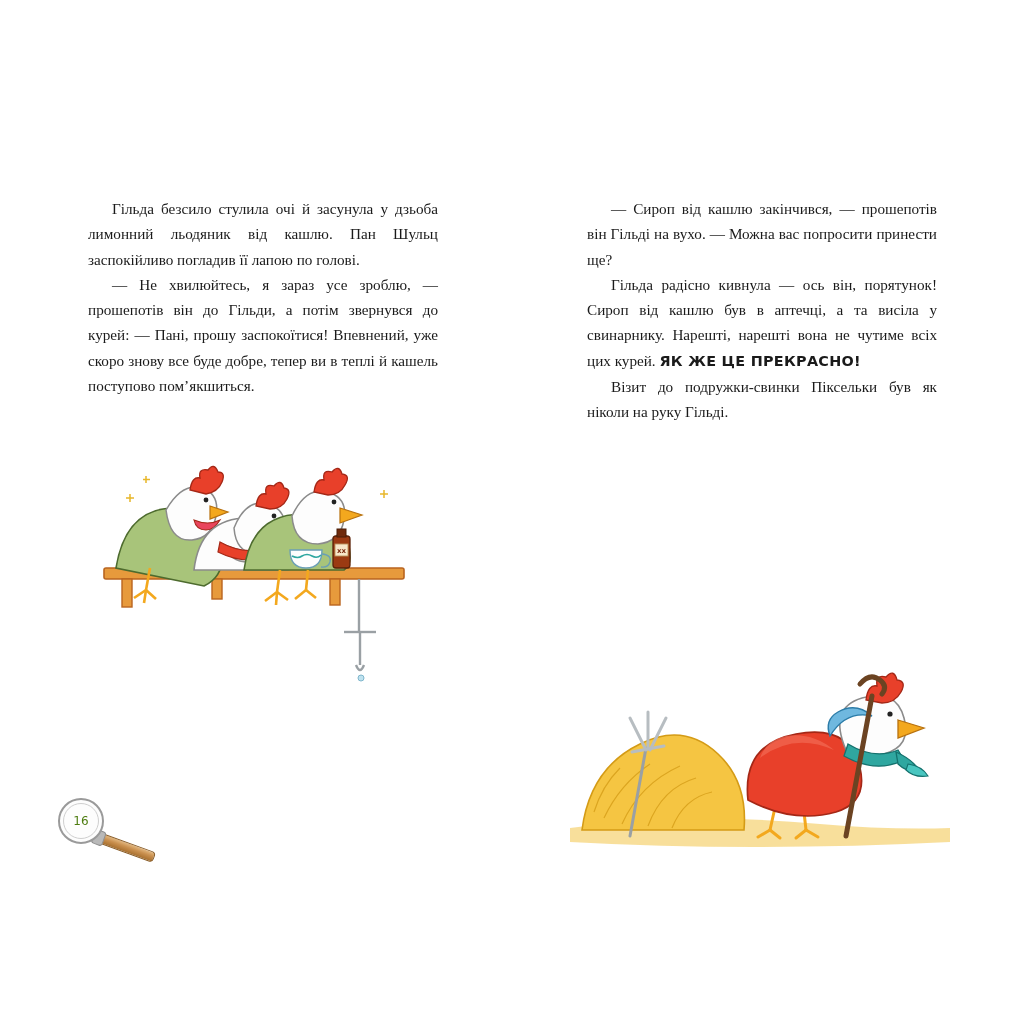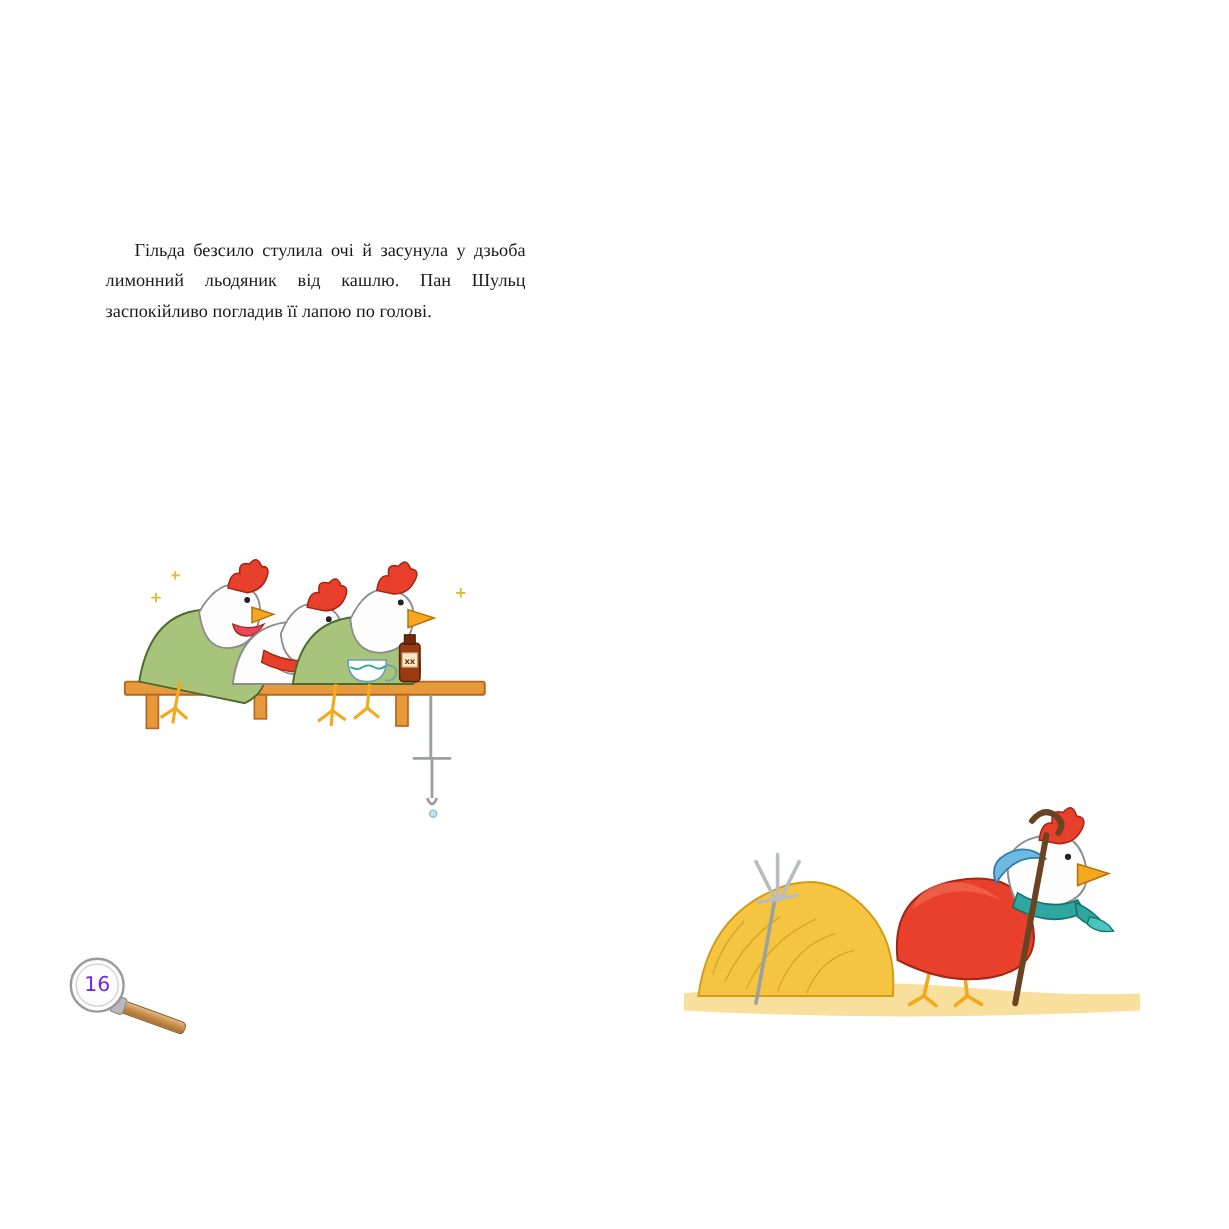--- a/index.html
+++ b/index.html
@@ -72,22 +72,22 @@
     box-sizing: border-box;
   }
   .folio .folio-num {
     position: absolute;
     left: 6px; top: 3px;
     width: 46px; height: 46px;
     display: flex;
     align-items: center;
     justify-content: center;
     font-family: "DejaVu Sans", sans-serif;
-    font-size: 17px;
-    color: #6d28d9;
+    font-size: 12px;
+    color: #4d7c0f;
   }
   .folio .handle {
     position: absolute;
     left: 44px; top: 36px;
     width: 62px; height: 11px;
     background: linear-gradient(180deg, #e2b77f 0%, #c98f4e 45%, #a8702f 100%);
     border-radius: 4px;
     transform: rotate(20deg);
     transform-origin: left center;
     border: 1px solid #8a5d28;
@@ -122,20 +122,21 @@
     height: 220px;
   }
 </style>
 </head>
 <body>
 
 <div class="page-spread">
 
   <div class="column left">
     <p class="body-par">Гільда безсило стулила очі й засунула у дзьоба лимонний льодяник від кашлю. Пан Шульц заспокійливо погладив її лапою по голові.</p>
+    <p class="body-par">— Не хвилюйтесь, я зараз усе зроблю, — прошепотів він до Гільди, а потім звернувся до курей: — Пані, прошу заспокоїтися! Впевнений, уже скоро знову все буде добре, тепер ви в теплі й кашель поступово пом’якшиться.</p>
     <div style="height:238px"></div>
   </div>
 
   <div class="illus-chickens">
     <svg width="345" height="240" viewBox="0 0 345 240" xmlns="http://www.w3.org/2000/svg">
 
       <g>
         <rect x="10" y="118" width="300" height="11" rx="2" fill="#e79a3c" stroke="#b9641f" stroke-width="1.6"></rect>
         <rect x="28" y="129" width="10" height="28" fill="#e79a3c" stroke="#b9641f" stroke-width="1.4"></rect>
         <rect x="118" y="129" width="10" height="20" fill="#e79a3c" stroke="#b9641f" stroke-width="1.4"></rect>
@@ -215,20 +216,23 @@
 
   <div class="folio">
     <div class="handle"></div>
     <div class="handle-band"></div>
     <div class="lens-outer"></div>
     <div class="lens-inner"></div>
     <div class="folio-num">16</div>
   </div>
 
   <div class="column right">
+    <p class="body-par">— Сироп від кашлю закінчився, — прошепотів він Гільді на вухо. — Можна вас попросити принести ще?</p>
+    <p class="body-par"><span>Гільда радісно кивнула — ось він, порятунок! Сироп від кашлю був в аптечці, а та висіла у свинарнику. Нарешті, нарешті вона не чутиме всіх цих курей. </span><span class="shout">ЯК ЖЕ ЦЕ ПРЕКРАСНО!</span></p>
+    <p class="body-par">Візит до подружки-свинки Піксельки був як ніколи на руку Гільді.</p>
   </div>
 
   <div class="illus-hay">
     <svg width="400" height="220" viewBox="0 0 400 220" xmlns="http://www.w3.org/2000/svg">
 
       <path d="M10 188 q120 -16 250 -4 q70 6 130 4 l0 14 q-200 10 -380 0z" fill="#f7d98a" opacity="0.85"></path>
 
       <path d="M22 190 q8 -62 58 -86 q44 -22 78 10 q30 28 26 76 z" fill="#f5c542" stroke="#d49b16" stroke-width="1.6"></path>
       <g stroke="#d9a21d" stroke-width="1.2" fill="none" opacity="0.9">
         <path d="M44 178 q16 -34 46 -54"></path>

